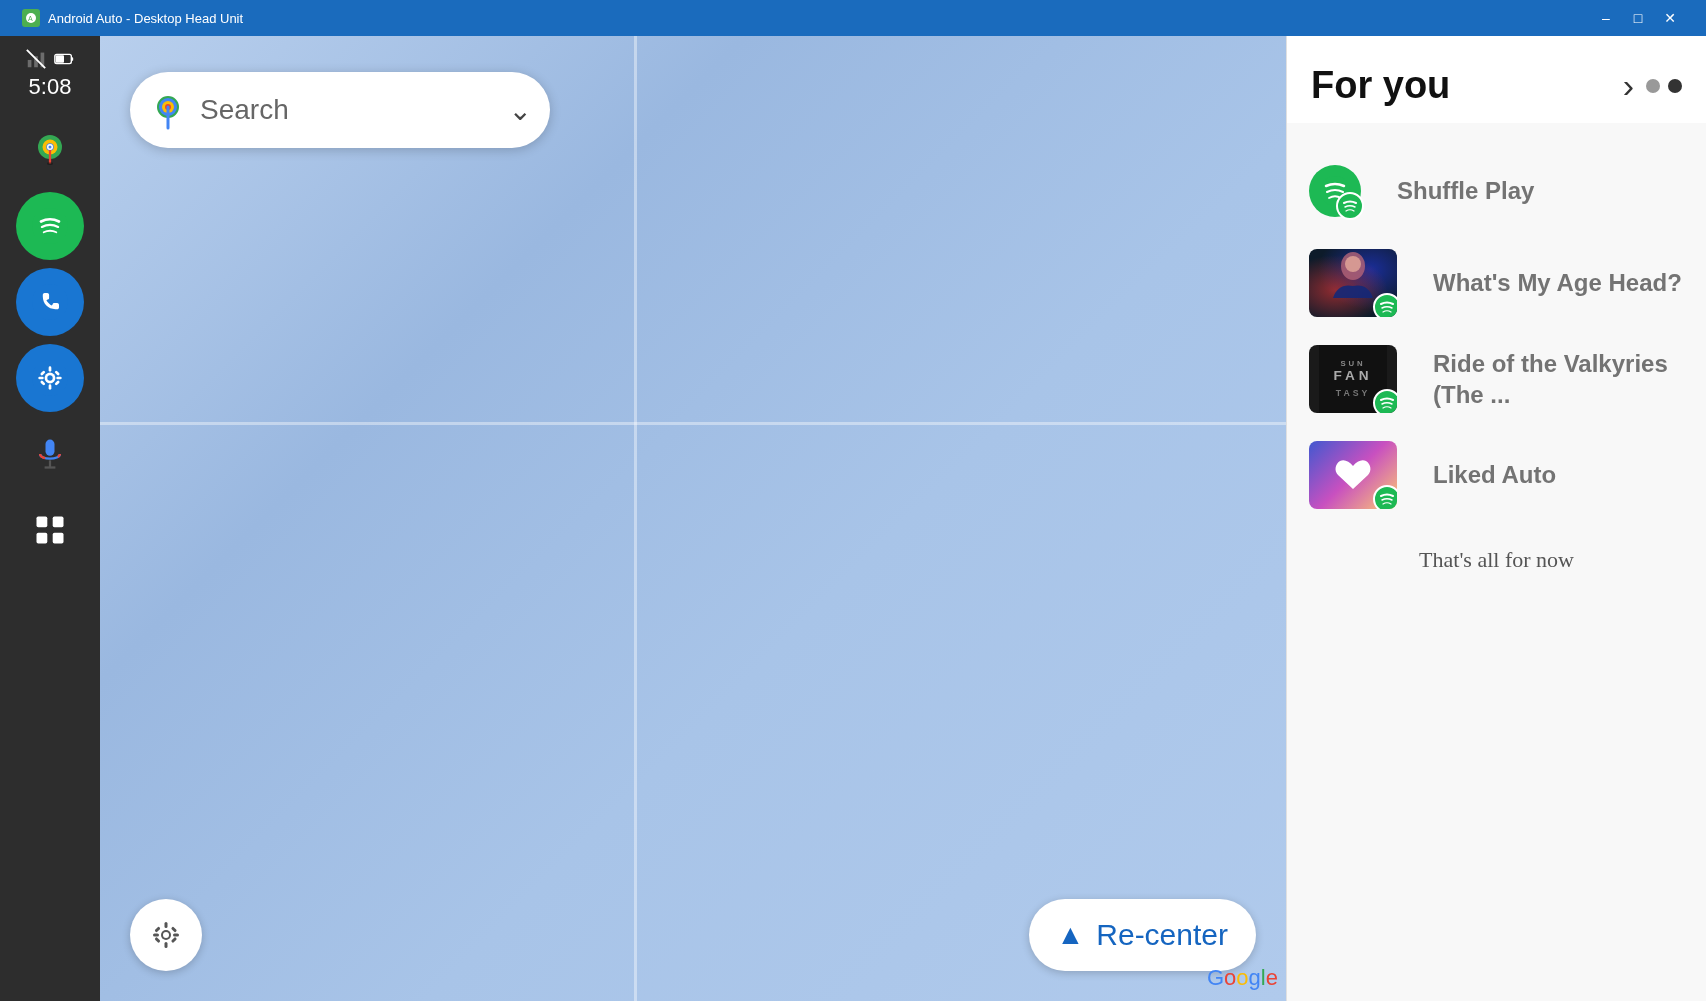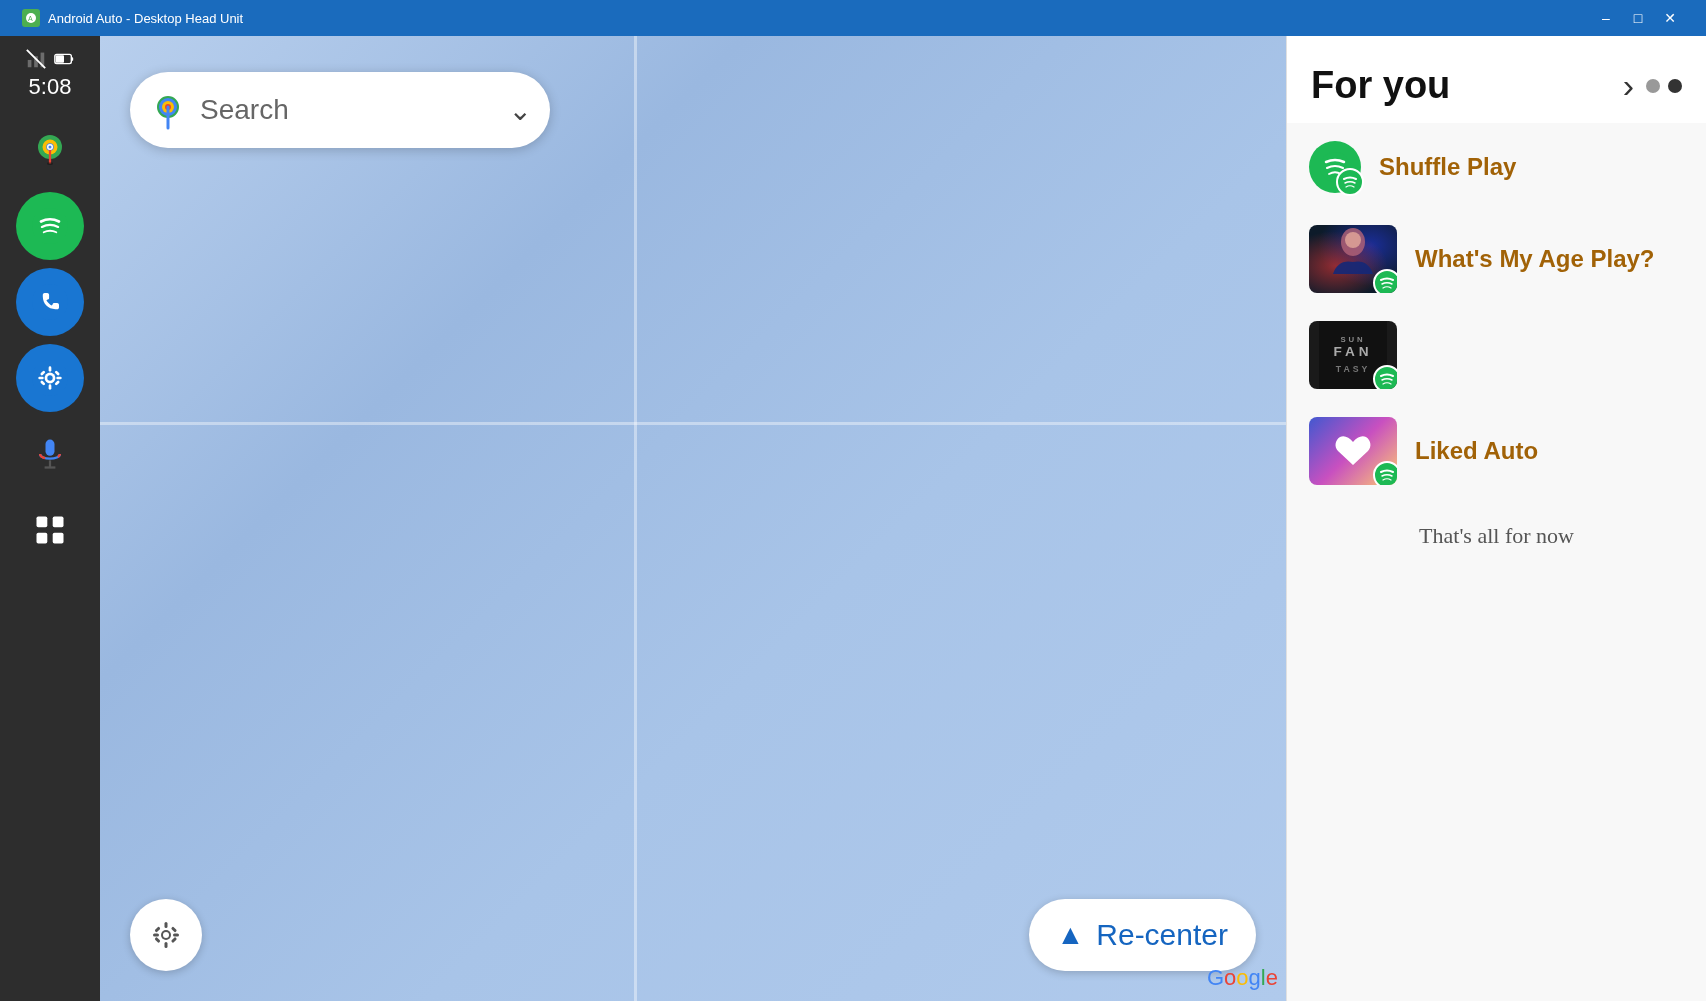--- a/index.html
+++ b/index.html
@@ -223,20 +223,21 @@
     .google-logo span.g-red2 { color: #ea4335; }
 
     
     .right-panel {
       width: 420px;
       background: #f8f8f8;
       border-left: 1px solid #e0e0e0;
       display: flex;
       flex-direction: column;
       flex-shrink: 0;
+      gap: 24px;
     }
 
     
     .panel-header {
       display: flex;
       align-items: center;
       padding: 28px 24px 16px;
       background: white;
     }
     .panel-title {
@@ -320,22 +321,23 @@
     }
     .spotify-badge-large .spotify-badge {
       position: absolute;
       bottom: -3px;
       right: -3px;
     }
 
     .music-title {
       font-size: 24px;
       font-weight: 600;
-      color: #a16207;
+      color: #737373;
       line-height: 1.3;
+      margin-left: 18px;
     }
     .that-all {
       text-align: center;
       padding: 24px;
       font-size: 22px;
       color: #555;
       font-family: Liberation Serif, serif;
     }
 
     
@@ -596,21 +598,21 @@
           </div>
           <div class="spotify-badge">
             <svg viewBox="0 0 20 20" class="sp-icon">
               <circle cx="10" cy="10" r="10" fill="#1db954"></circle>
               <path d="M4 7 Q10 4 16 7" stroke="white" stroke-width="2" fill="none" stroke-linecap="round"></path>
               <path d="M5 11 Q10 8.5 15 11" stroke="white" stroke-width="1.5" fill="none" stroke-linecap="round"></path>
               <path d="M6 15 Q10 12.5 14 15" stroke="white" stroke-width="1.2" fill="none" stroke-linecap="round"></path>
             </svg>
           </div>
         </div>
-        <span class="music-title">What's My Age Play?</span>
+        <span class="music-title">What's My Age Head?</span>
       </div>
 
       <div class="music-item">
         <div class="music-thumb thumb-fantasy">
           <div class="thumb-fantasy-img">
             <svg width="70" height="70" viewBox="0 0 70 70">
               <rect width="70" height="70" fill="#111"></rect>
               <text x="35" y="22" text-anchor="middle" font-size="8" fill="#888" font-weight="bold" letter-spacing="3">SUN</text>
               <text x="35" y="36" text-anchor="middle" font-size="14" fill="#aaa" font-weight="bold" letter-spacing="4">FAN</text>
               <text x="35" y="52" text-anchor="middle" font-size="9" fill="#777" font-weight="bold" letter-spacing="3">TASY</text>
@@ -618,20 +620,21 @@
           </div>
           <div class="spotify-badge">
             <svg viewBox="0 0 20 20" class="sp-icon">
               <circle cx="10" cy="10" r="10" fill="#1db954"></circle>
               <path d="M4 7 Q10 4 16 7" stroke="white" stroke-width="2" fill="none" stroke-linecap="round"></path>
               <path d="M5 11 Q10 8.5 15 11" stroke="white" stroke-width="1.5" fill="none" stroke-linecap="round"></path>
               <path d="M6 15 Q10 12.5 14 15" stroke="white" stroke-width="1.2" fill="none" stroke-linecap="round"></path>
             </svg>
           </div>
         </div>
+        <span class="music-title">Ride of the Valkyries (The ...</span>
       </div>
 
       <div class="music-item">
         <div class="music-thumb thumb-liked">
 
           <svg width="44" height="44" viewBox="0 0 44 44">
             <path d="M22 36 L7 22 C3 18 4 11 9 8 C13 6 18 8 22 13 C26 8 31 6 35 8 C40 11 41 18 37 22 Z" fill="white"></path>
           </svg>
           <div class="spotify-badge">
             <svg viewBox="0 0 20 20" class="sp-icon">

